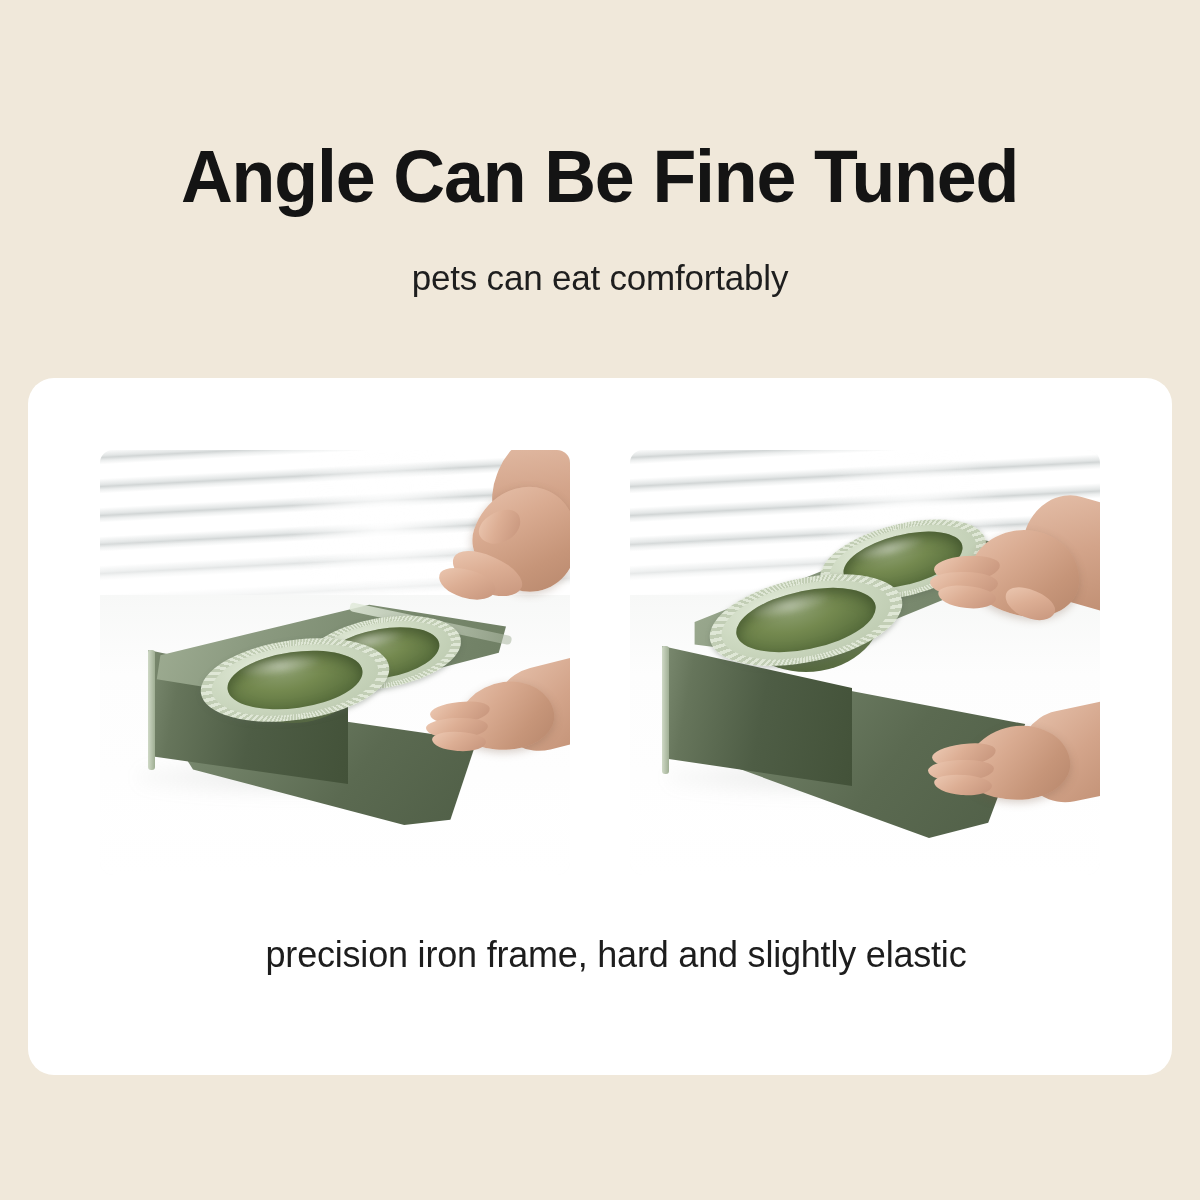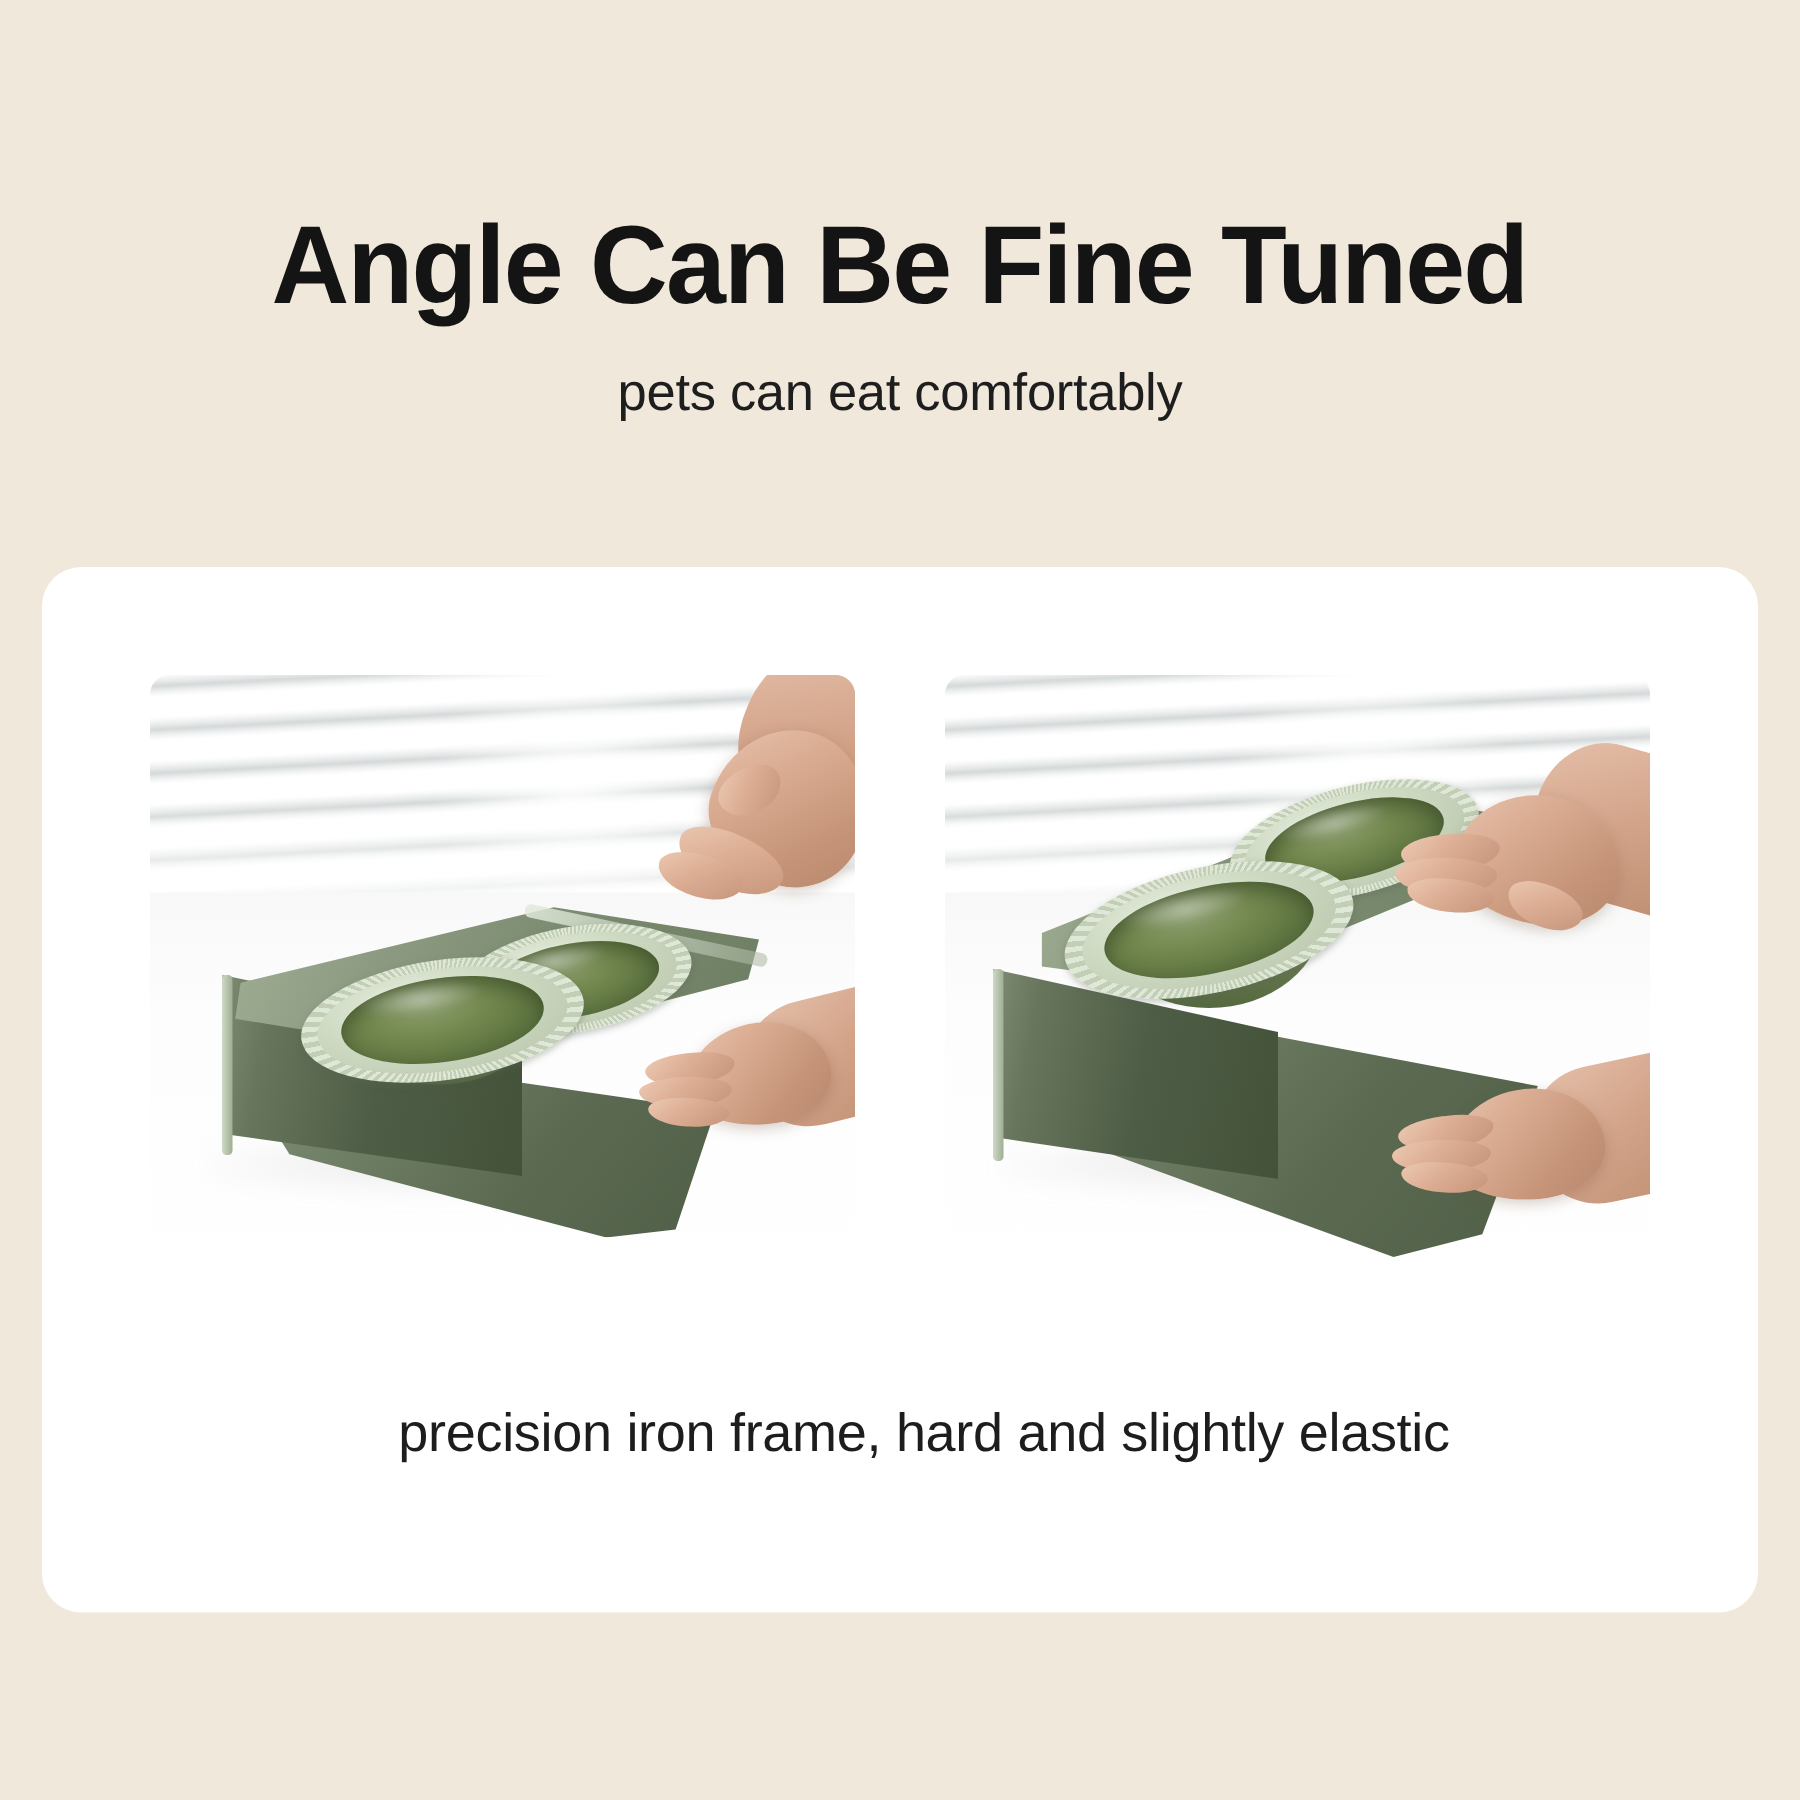--- a/index.html
+++ b/index.html
@@ -20,21 +20,21 @@
     margin-top:140px;
     font-size:74px;
     font-weight:bold;
     color:#141414;
     letter-spacing:-1.2px;
     line-height:1.0;
     transform:scaleX(0.97);
     white-space:nowrap;
   }
   .subtitle{
-    margin-top:28px;
+    margin-top:44px;
     font-size:35px;
     font-weight:normal;
     color:#1e1e1e;
     letter-spacing:-0.2px;
     white-space:nowrap;
   }
 
   
   .card{
     position:absolute; left:28px; top:378px;

